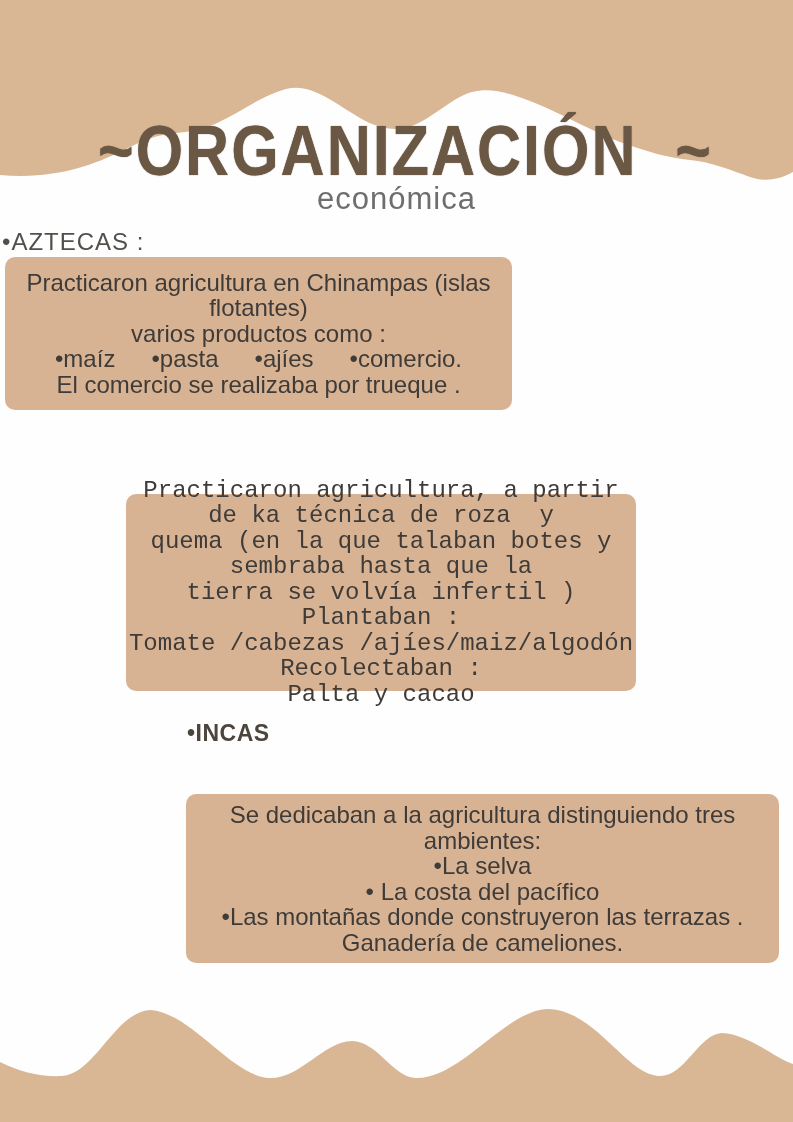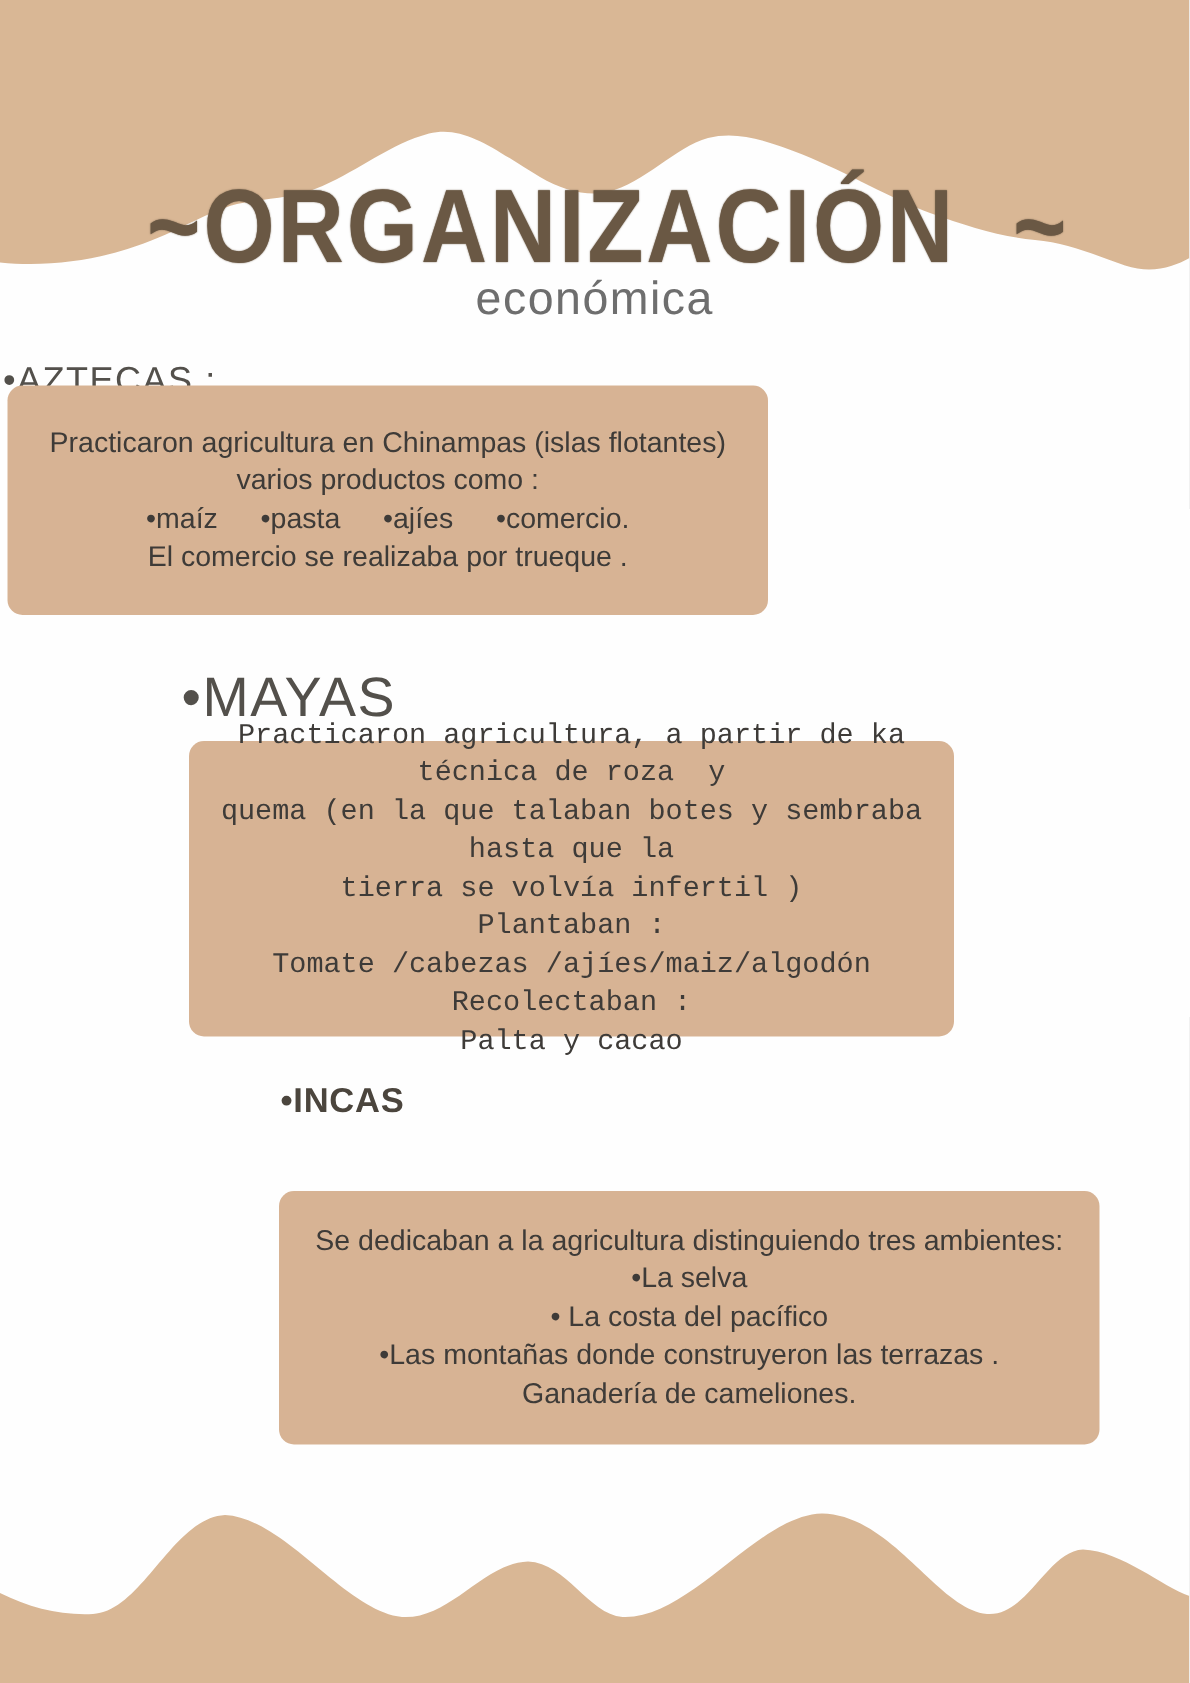--- a/index.html
+++ b/index.html
@@ -50,38 +50,38 @@
     color:var(--subtitle_gray);
     letter-spacing:1px;
   }
   .section-heading{
     position:absolute;
     color:var(--heading_gray);
     font-weight:400;
     letter-spacing:1px;
     white-space:pre;
   }
-  .heading-aztecas{left:2px;top:240px;font-size:24px;}
+  .heading-aztecas{left:2px;top:228px;font-size:24px;}
   .heading-mayas{left:121px;top:444px;font-size:37px;}
   .heading-incas{left:187px;top:720px;font-size:23px;font-weight:700;color:var(--incas_heading);letter-spacing:0.5px;}
   .info-box{
     position:absolute;
     background:var(--box_tan);
     border-radius:10px;
     display:flex;
     align-items:center;
     justify-content:center;
   }
   .box-aztecas{left:5px;top:257px;width:507px;height:153px;}
   .box-mayas{left:126px;top:494px;width:510px;height:197px;font-family:Liberation Mono, monospace;}
-  .box-incas{left:186px;top:794px;width:547px;height:169px;}
+  .box-incas{left:186px;top:794px;width:593px;height:169px;}
   .box-text{
     width:100%;
     text-align:center;
-    font-size:19px;
+    font-size:24px;
     line-height:25.5px;
     color:var(--body_text);
     white-space:pre-wrap;
   }
 </style>
 </head>
 <body>
 
 <div class="page">
 
@@ -107,21 +107,20 @@
   <div class="subtitle">económica</div>
 
   <div class="section-heading heading-aztecas">•AZTECAS :</div>
   <div class="info-box box-aztecas">
     <div class="box-text">Practicaron agricultura en Chinampas (islas flotantes)
 varios productos como :
 •maíz  •pasta  •ajíes  •comercio.
 El comercio se realizaba por trueque .</div>
   </div>
 
-  <div class="section-heading heading-mayas">•MAYAS</div>
   <div class="info-box box-mayas">
     <div class="box-text">Practicaron agricultura, a partir de ka técnica de roza  y
 quema (en la que talaban botes y sembraba hasta que la
 tierra se volvía infertil )
 Plantaban :
 Tomate /cabezas /ajíes/maiz/algodón
 Recolectaban :
 Palta y cacao</div>
   </div>
 

